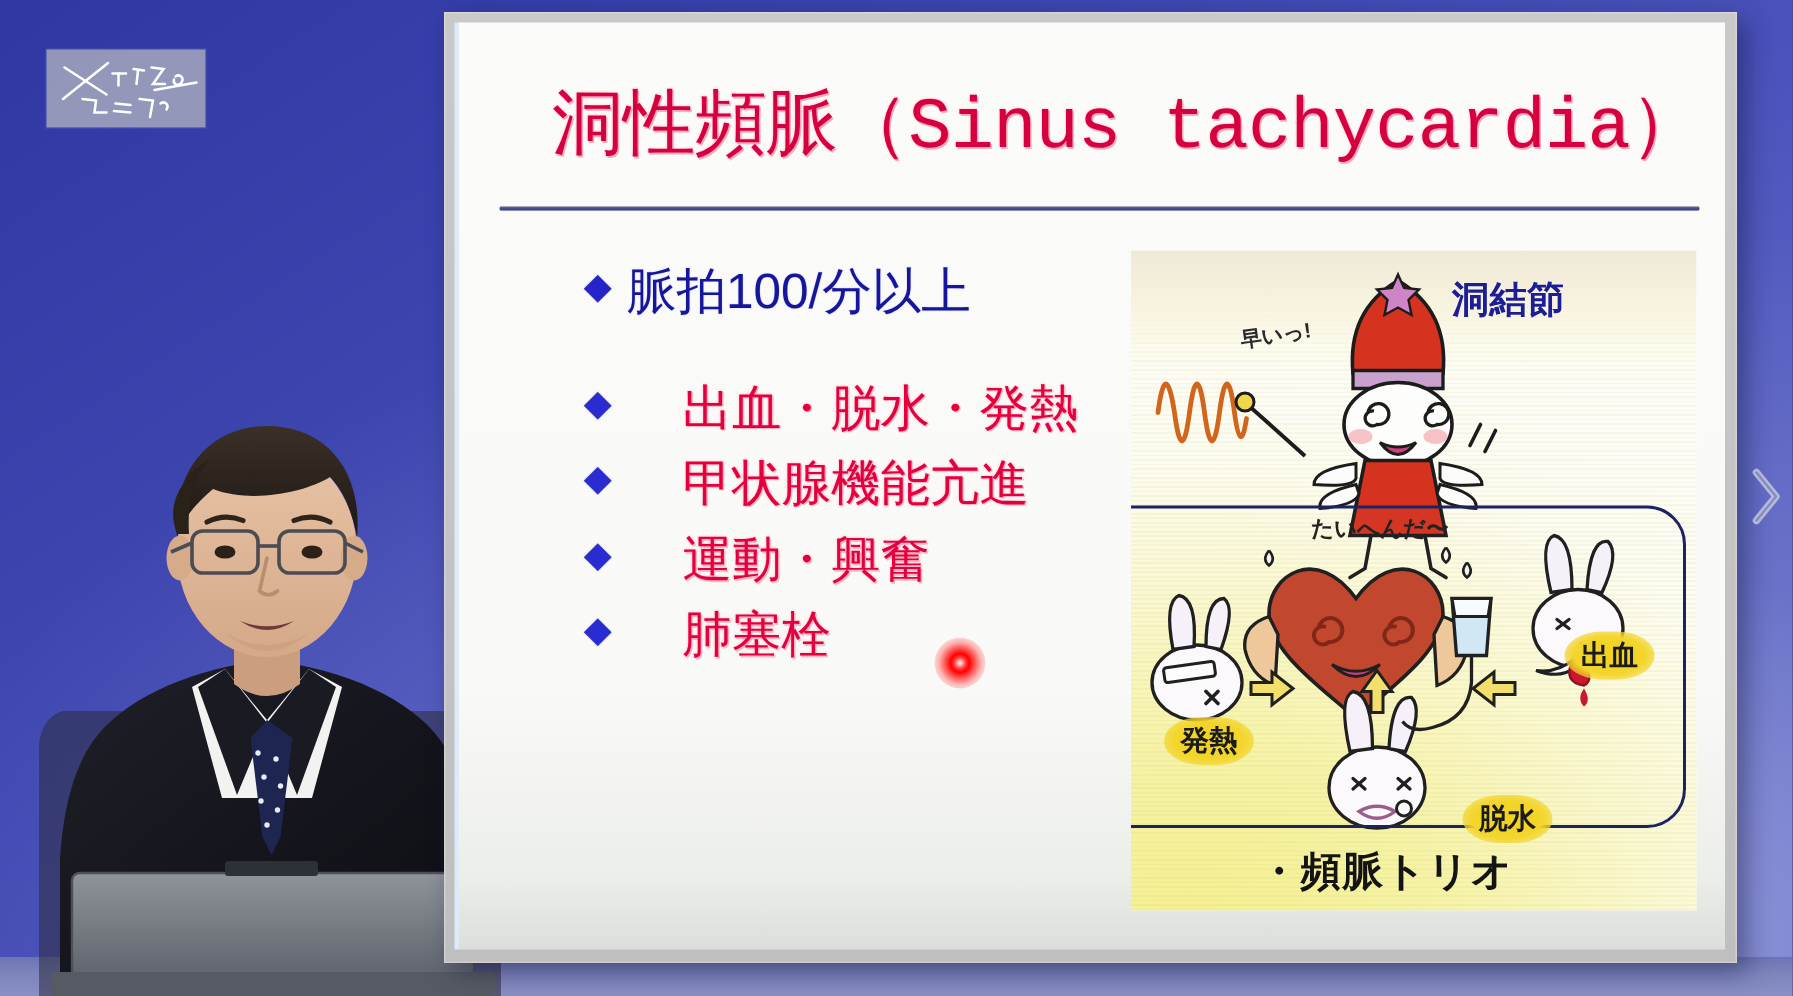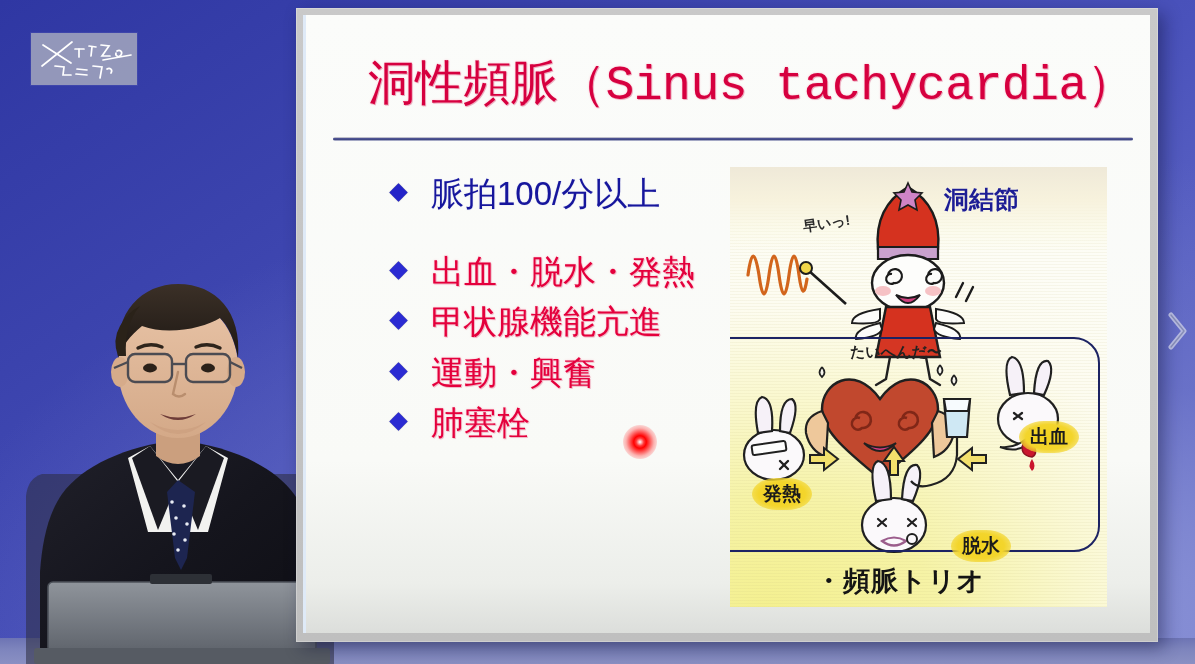--- a/index.html
+++ b/index.html
@@ -56,50 +56,51 @@
     font-family:Liberation Mono, monospace;
   }
   #title-rule{
     position:absolute; left:27px; top:122px; width:800px; height:4px;
     background:linear-gradient(180deg,#fefbe8 0%,#4f5594 35%,#3e4480 70%,#eceef4 100%);
     border-radius:2px;
   }
 
   
   #bullets{ position:absolute; left:86px; top:158px; width:350px; }
-  .blt{ display:flex; align-items:flex-start; gap:26px; white-space:nowrap; }
+  .blt{ display:flex; align-items:flex-start; gap:13px; white-space:nowrap; }
   .dia{
     flex:0 0 auto; width:13px; height:13px; margin-top:13px;
     background:#2020cf; transform:rotate(45deg);
     box-shadow:0 0 1px rgba(0,0,30,.5);
   }
   .btxt{ font-size:33px; line-height:1.26; font-weight:400; }
   .b-navy .btxt{ color:#16169c; text-shadow:0 0 1px rgba(60,60,200,.35); }
   .b-navy .dia{ background:#2424c8; }
   .b-red .btxt{
     color:#e4003c;
     text-shadow:0 0 2px rgba(255,120,160,.5), 1px 1px 0 rgba(200,0,60,.22);
+    margin-left:37px;
   }
   .b-red .dia{ background:#2b2bd2; }
   #blt-gap{ height:36px; }
   .grp .blt{ margin-bottom:9px; }
   .grp .blt:last-child{ margin-bottom:0; }
 
   
   #laser{
     position:absolute; left:231px; top:252px; width:34px; height:34px;
     border-radius:50%;
     background:radial-gradient(circle at 50% 50%,
       #ffffff 0%, #ff3a3a 16%, #ff0000 26%, rgba(255,30,30,.78) 40%,
       rgba(255,60,60,.38) 58%, rgba(255,90,90,.12) 76%, rgba(255,120,120,0) 100%);
   }
 
   
   #illo{
-    position:absolute; left:424px; top:152px; width:377px; height:440px;
+    position:absolute; left:448px; top:152px; width:377px; height:440px;
     background:#fdfcf3;
     overflow:hidden;
   }
   #illo-paper{
     position:absolute; inset:0;
     background:
       repeating-linear-gradient(0deg, rgba(190,180,120,.10) 0 1px, rgba(0,0,0,0) 1px 3px),
       radial-gradient(150% 90% at 10% 102%, #f4f08f 0%, #f6f3a6 30%, #faf8cf 55%, #fdfcf0 78%, #fdfdf6 100%);
   }
   #illo-topwash{

